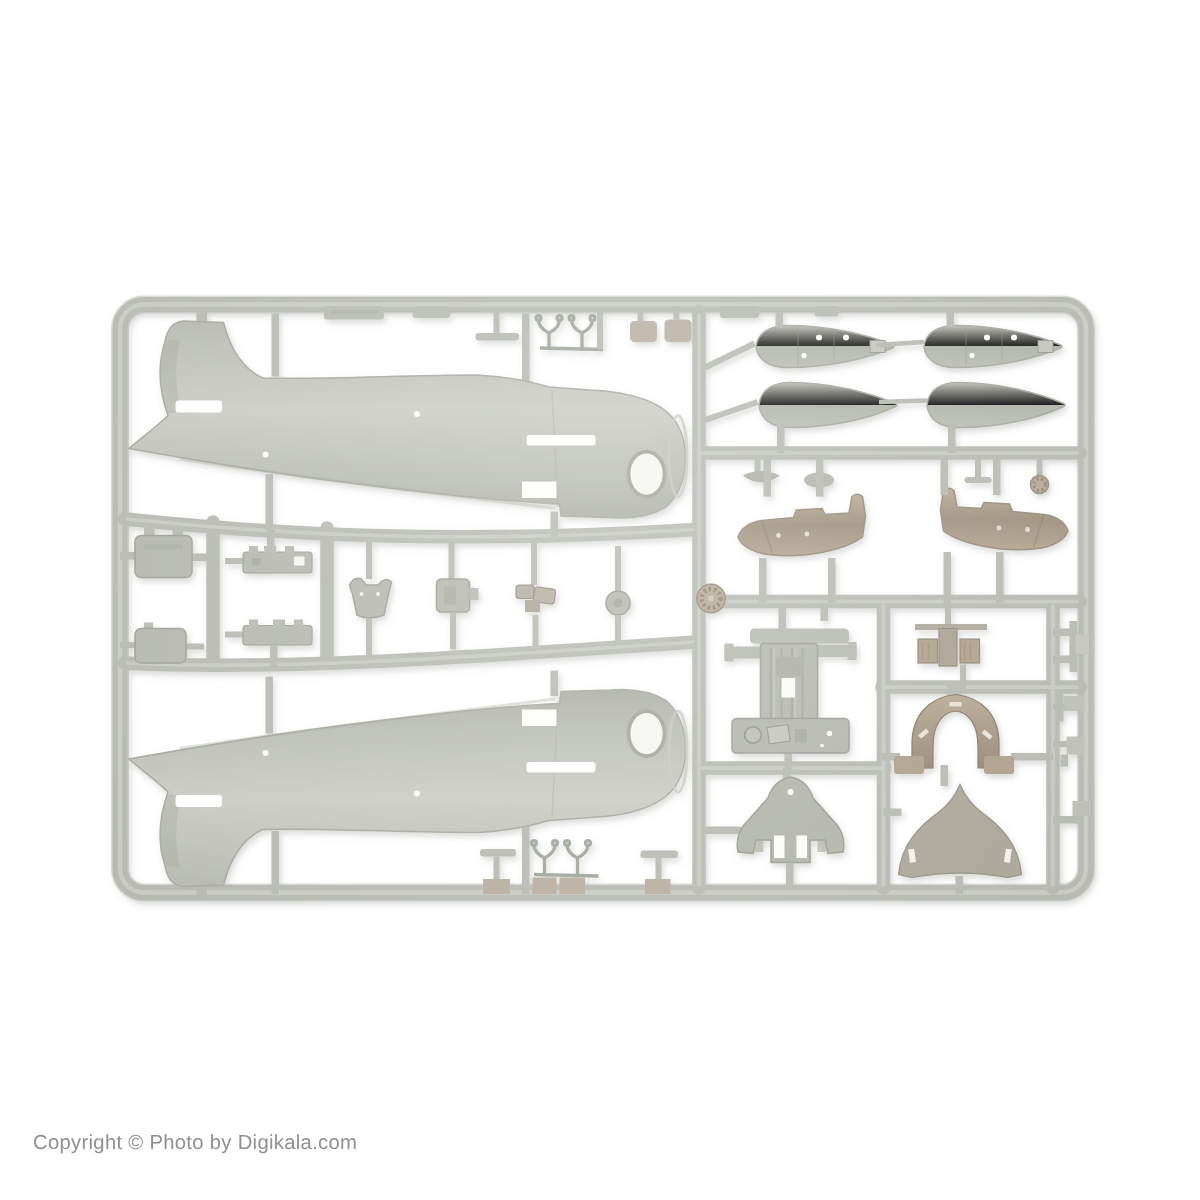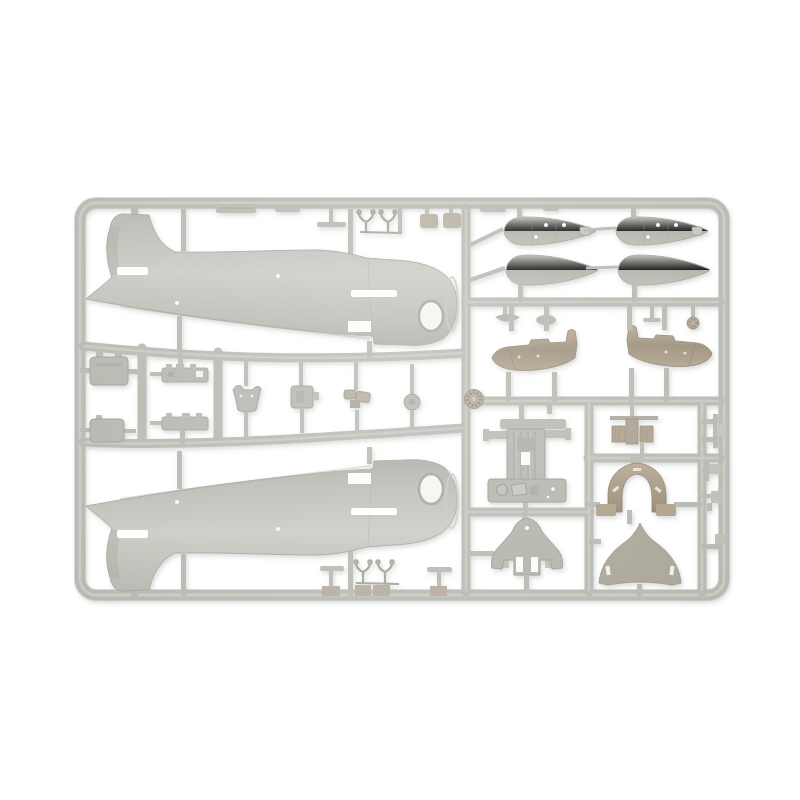--- a/index.html
+++ b/index.html
@@ -398,13 +398,14 @@
       <rect x="427" y="567" width="25" height="5" rx="2" class="fp"></rect>
       <rect x="437" y="572" width="4" height="16" class="fp"></rect>
       <rect x="430" y="586" width="17" height="10" fill="#b2a799"></rect>
     </g>
 
   </g>
 
   <rect x="0" y="0" width="800" height="800" fill="url(#wash)"></rect>
 </svg>
 
+<div class="watermark">Copyright © Photo by Digikala.com</div>
 </div>
 
 </body></html>

